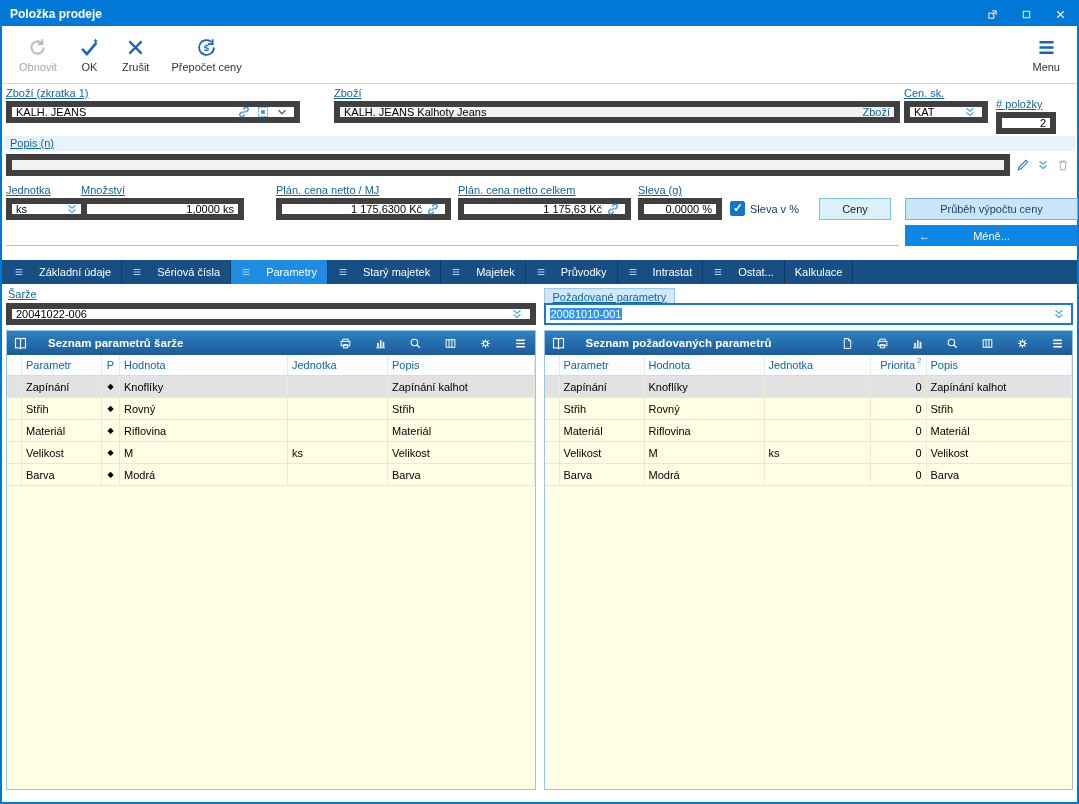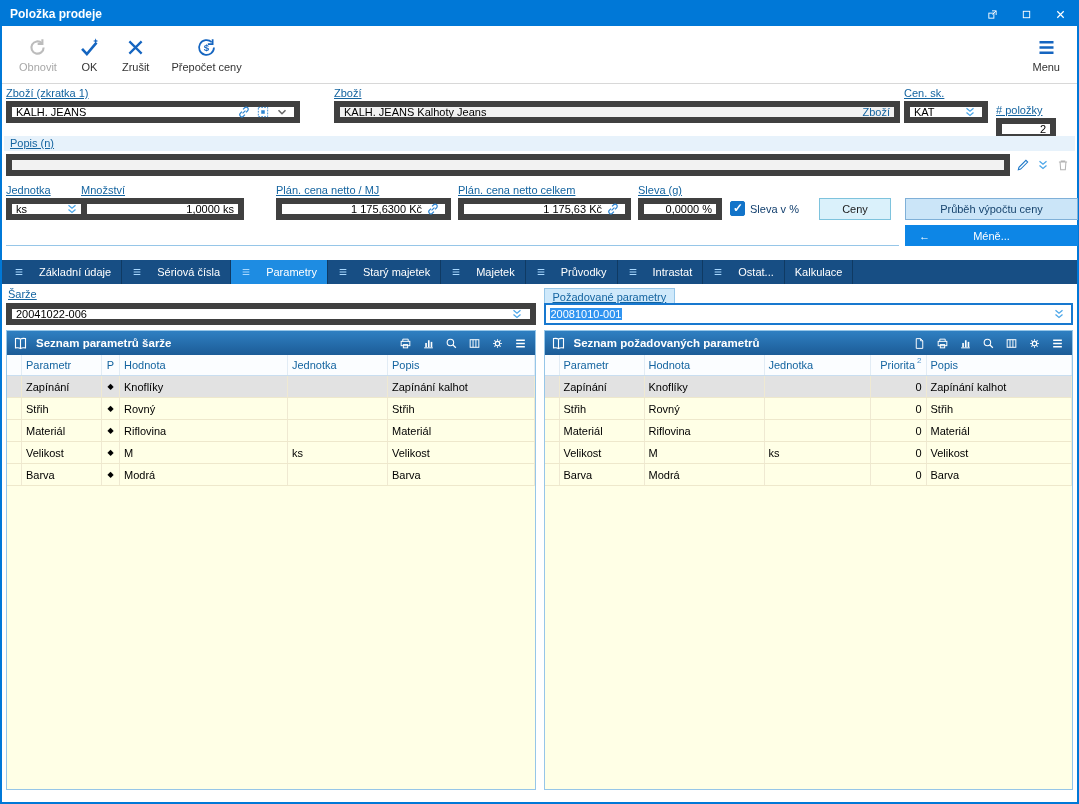--- a/index.html
+++ b/index.html
@@ -60,21 +60,21 @@
   
   .content{flex:1;display:flex;gap:8px;padding:4px;background:#fff;min-height:0;}
   .panel{flex:1;display:flex;flex-direction:column;min-width:0;}
   .panel-top{flex:0 0 42px;position:relative;}
   .panel-top>label{position:absolute;left:2px;top:0;color:#1464a0;text-decoration:underline;}
   .chip{position:absolute;left:0;top:0;height:16px;background:#cfe9fb;border:1px solid #96c6e8;border-bottom:none;display:inline-flex;align-items:center;padding:0 8px;color:#1464a0;text-decoration:underline;white-space:nowrap;}
   .panel-inp{position:absolute;left:0;right:0;top:15px;}
   .panel-inp.focused{border:2px solid #1878cf;}
   .seltext{background:#3094f0;color:#fff;padding:0 1px;}
   .panel-box{flex:1;border:1px solid #96c6e8;display:flex;flex-direction:column;min-height:0;}
-  .list-header{flex:0 0 24px;background:linear-gradient(180deg,#2f80c2,#1c5c97);color:#fff;display:flex;align-items:center;padding:0 5px;gap:4px;}
+  .list-header{flex:0 0 24px;background:linear-gradient(180deg,#2f80c2,#1c5c97);color:#fff;display:flex;align-items:center;padding:0 5px;gap:16px;}
   .list-title{font-weight:bold;font-size:11.5px;flex:1;margin-left:3px;white-space:nowrap;overflow:hidden;}
   .bookic{width:17px;height:15px;color:#fff;flex:0 0 auto;}
   .hic{width:19px;height:20px;display:flex;align-items:center;justify-content:center;color:#fff;cursor:pointer;flex:0 0 auto;}
   .hic svg{width:13px;height:13px;}
 
   .grid-header{display:grid;height:21px;background:#fbfdff;border-bottom:1px solid #c9def0;color:#1464a0;flex:0 0 21px;}
   .hcell{display:flex;align-items:center;padding:8px 4px;border-right:1px solid #e2ecf5;overflow:hidden;white-space:nowrap;cursor:pointer;}
   .grid-body{background:#ffffe6;}
   .grow{display:grid;height:22px;border-bottom:1px solid #eee8cc;cursor:pointer;}
   .grow.sel{background:#e2e2e2;}
@@ -268,21 +268,21 @@
       <div class="inp">
         <span class="val">KAT</span>
         <span class="icbtn dchev">
             <svg viewBox="0 0 24 24">
               <use href="#i-dchev"></use>
             </svg>
           </span>
       </div>
     </div>
 
-    <div class="fg" style="left:994px;top:20px;width:60px">
+    <div class="fg" style="left:994px;top:14px;width:60px">
       <label># položky</label>
       <div class="inp right">
         <span class="val">2</span>
       </div>
     </div>
 
     <div class="popis-band">
       <label>Popis (n)</label>
     </div>
     <div class="fg" style="left:4px;top:70px;width:1004px">

